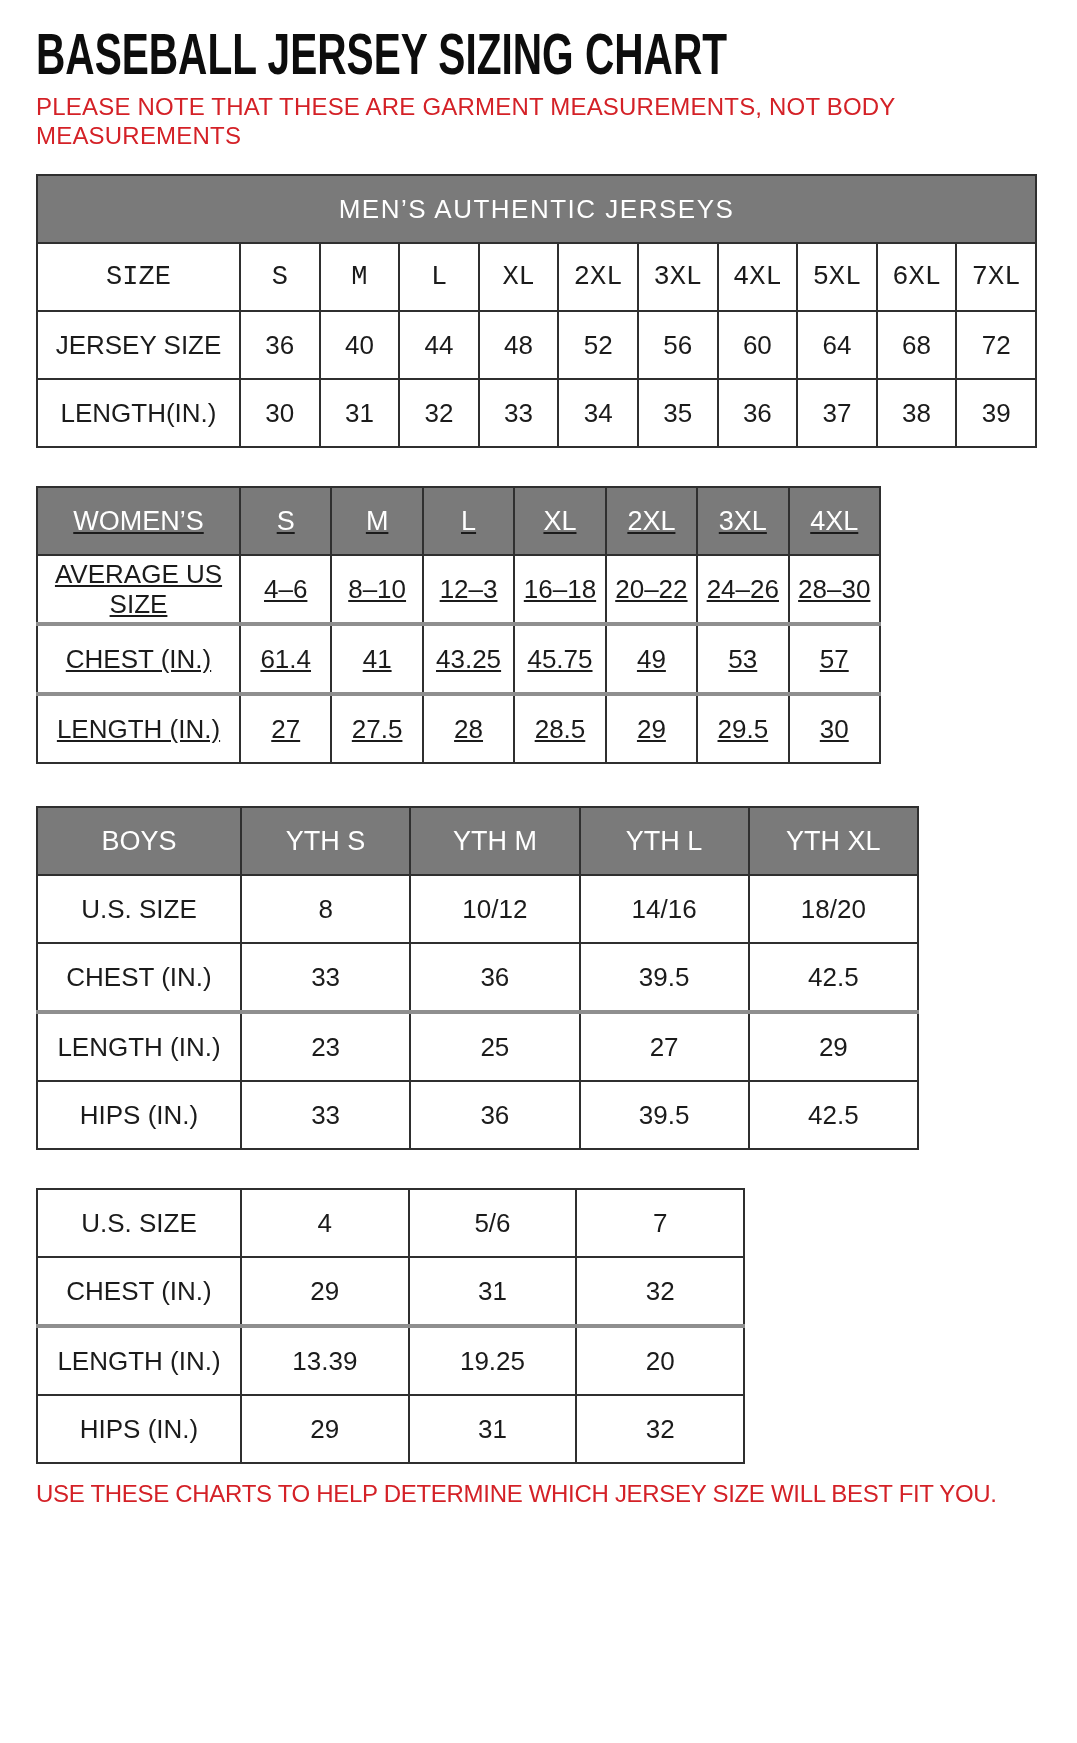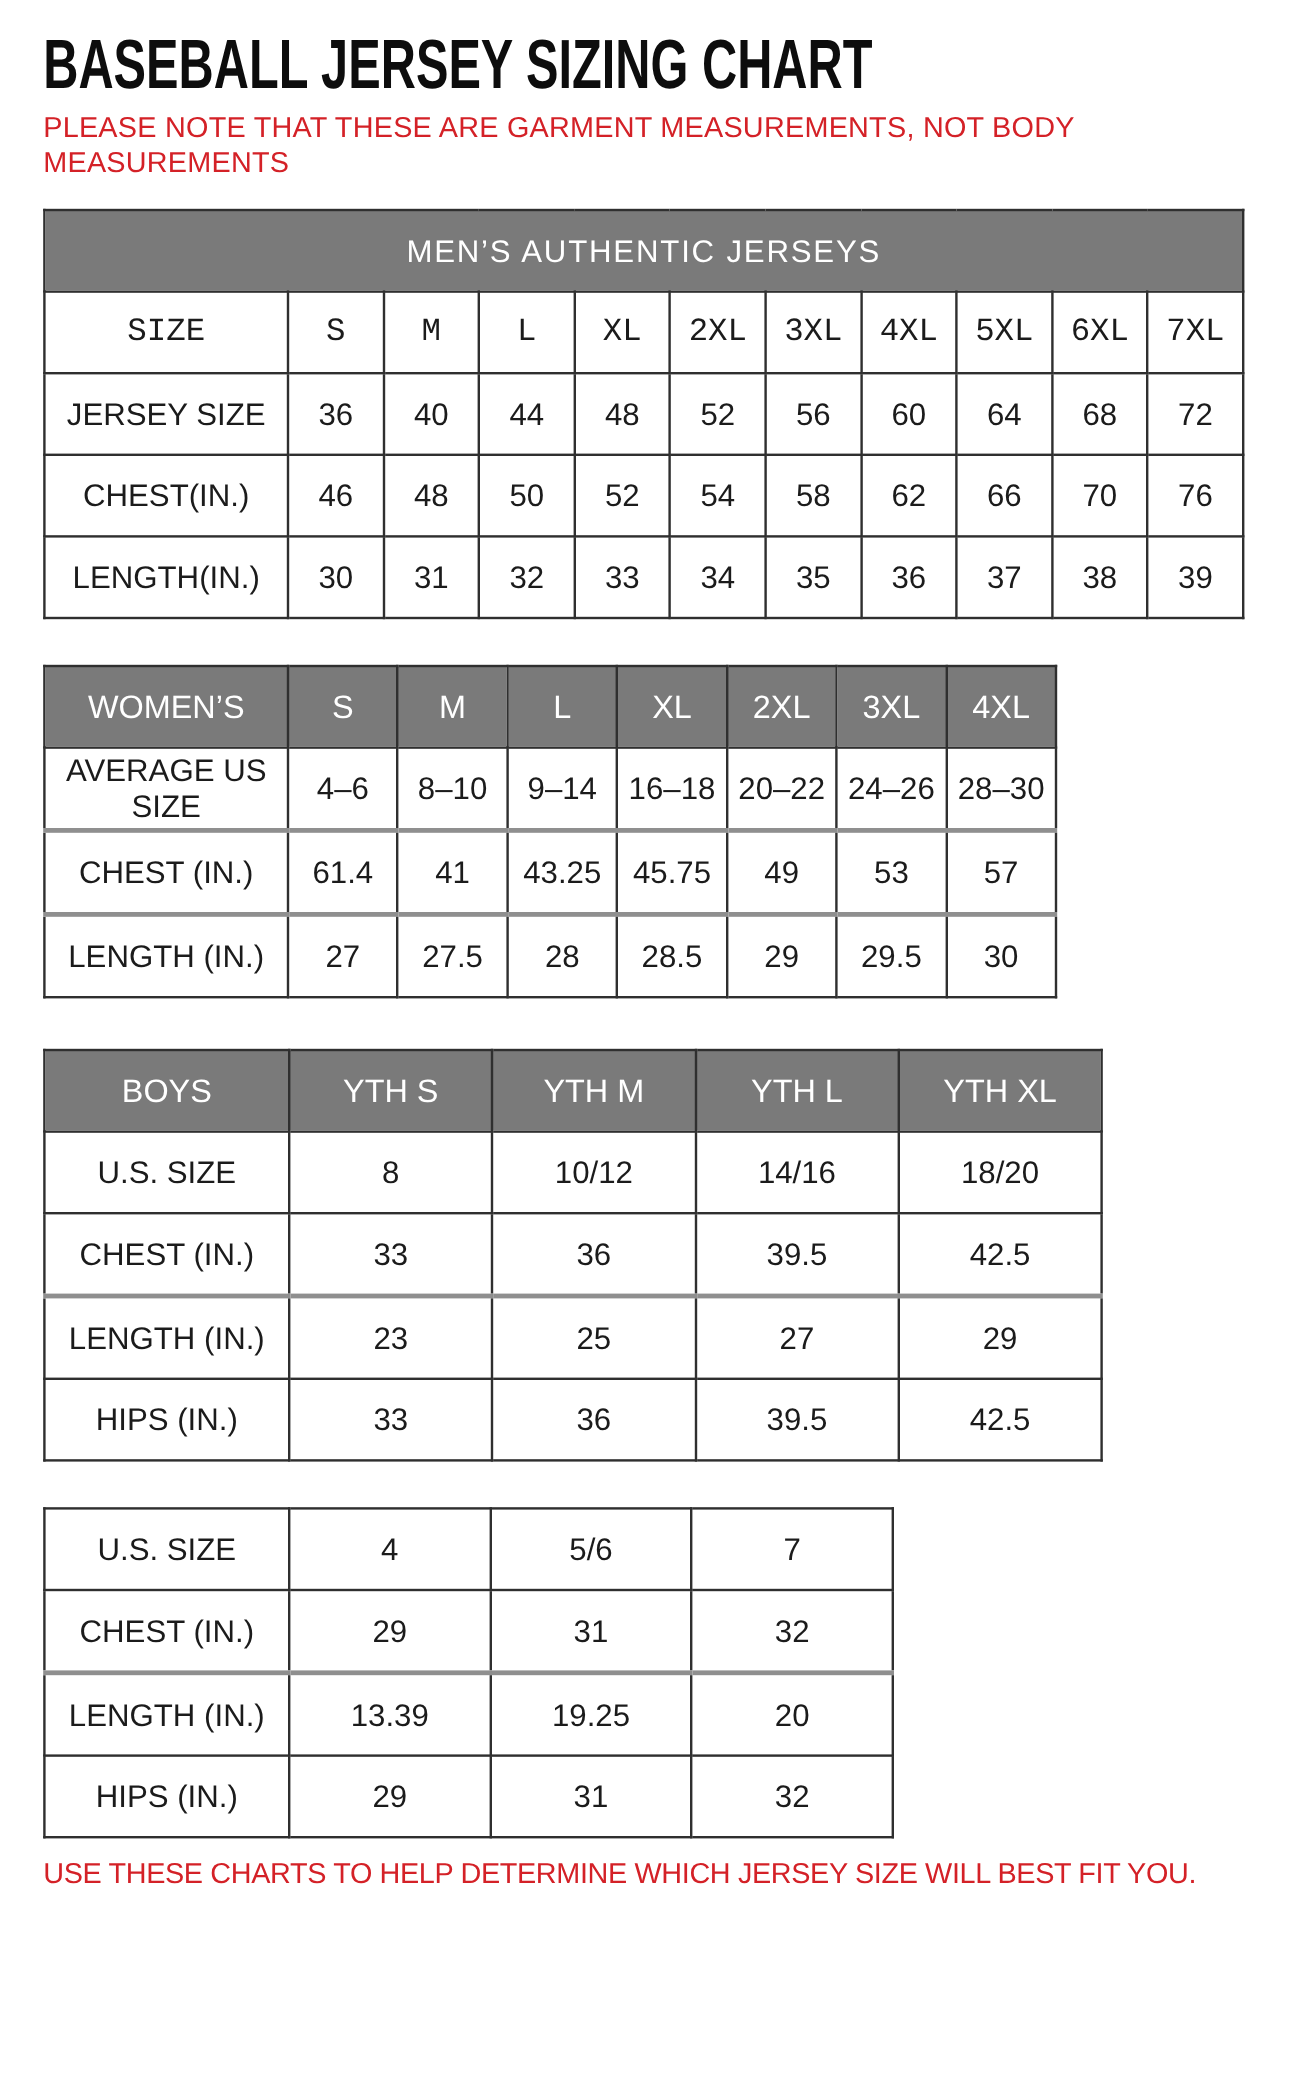--- a/index.html
+++ b/index.html
@@ -68,21 +68,21 @@
   tr.head-gray td {
     background: var(--gray, #7a7a7a);
     color: #ffffff;
     font-size: 27px;
   }
   tr.head-plain td { background: #ffffff; color: var(--ink, #1b1b1b); font-size: 27px; font-family: Liberation Mono, monospace; }
   tr.thick-top td { border-top: 4px solid var(--divider, #8f8f8f); }
   td.label-cell { line-height: 30px; }
 
   .tbl-mens      { width: 1001px; }
-  .tbl-womens    { width: 845px;  }
+  .tbl-womens    { width: 845px; text-decoration: underline;  }
   .tbl-boys      { width: 883px;  }
   .tbl-preschool { width: 709px;  }
   .tbl-mens      col.col-label { width: 203px; }
   .tbl-womens    col.col-label { width: 203px; }
   .tbl-boys      col.col-label { width: 204px; }
   .tbl-preschool col.col-label { width: 204px; }
 
   .footer {
     margin: 16px 0 0 0;
     color: var(--red, #d42127);
@@ -138,33 +138,20 @@
             <td class="value-cell">44</td>
             <td class="value-cell">48</td>
             <td class="value-cell">52</td>
             <td class="value-cell">56</td>
             <td class="value-cell">60</td>
             <td class="value-cell">64</td>
             <td class="value-cell">68</td>
             <td class="value-cell">72</td>
           </tr>
           <tr class="data-row">
-            <td class="label-cell">CHEST(IN.)</td>
-            <td class="value-cell">46</td>
-            <td class="value-cell">48</td>
-            <td class="value-cell">50</td>
-            <td class="value-cell">52</td>
-            <td class="value-cell">54</td>
-            <td class="value-cell">58</td>
-            <td class="value-cell">62</td>
-            <td class="value-cell">66</td>
-            <td class="value-cell">70</td>
-            <td class="value-cell">76</td>
-          </tr>
-          <tr class="data-row">
             <td class="label-cell">LENGTH(IN.)</td>
             <td class="value-cell">30</td>
             <td class="value-cell">31</td>
             <td class="value-cell">32</td>
             <td class="value-cell">33</td>
             <td class="value-cell">34</td>
             <td class="value-cell">35</td>
             <td class="value-cell">36</td>
             <td class="value-cell">37</td>
             <td class="value-cell">38</td>
@@ -193,21 +180,21 @@
             <td class="head-cell">L</td>
             <td class="head-cell">XL</td>
             <td class="head-cell">2XL</td>
             <td class="head-cell">3XL</td>
             <td class="head-cell">4XL</td>
           </tr>
           <tr class="data-row">
             <td class="label-cell">AVERAGE US SIZE</td>
             <td class="value-cell">4–6</td>
             <td class="value-cell">8–10</td>
-            <td class="value-cell">9–14</td>
+            <td class="value-cell">12–3</td>
             <td class="value-cell">16–18</td>
             <td class="value-cell">20–22</td>
             <td class="value-cell">24–26</td>
             <td class="value-cell">28–30</td>
           </tr>
           <tr class="data-row thick-top">
             <td class="label-cell">CHEST (IN.)</td>
             <td class="value-cell">61.4</td>
             <td class="value-cell">41</td>
             <td class="value-cell">43.25</td>

